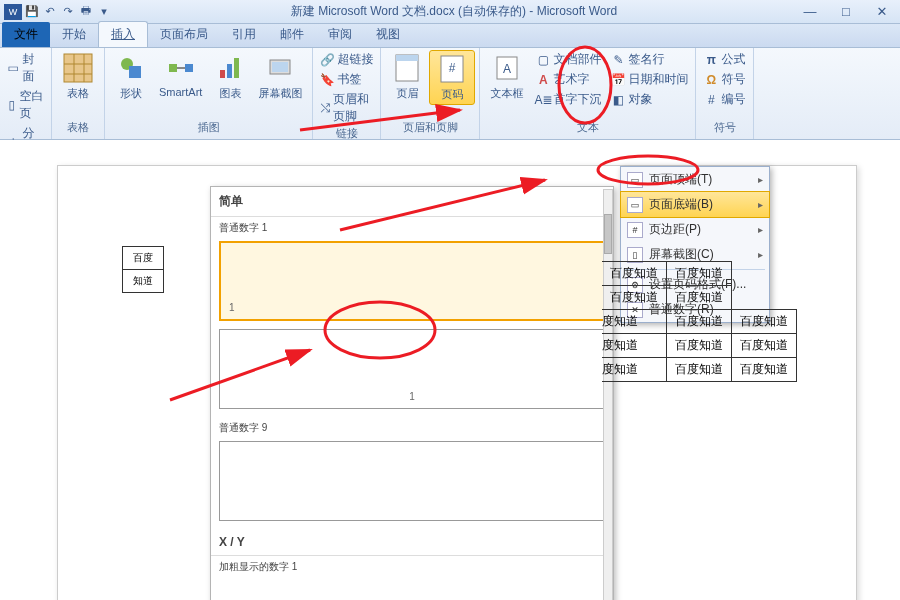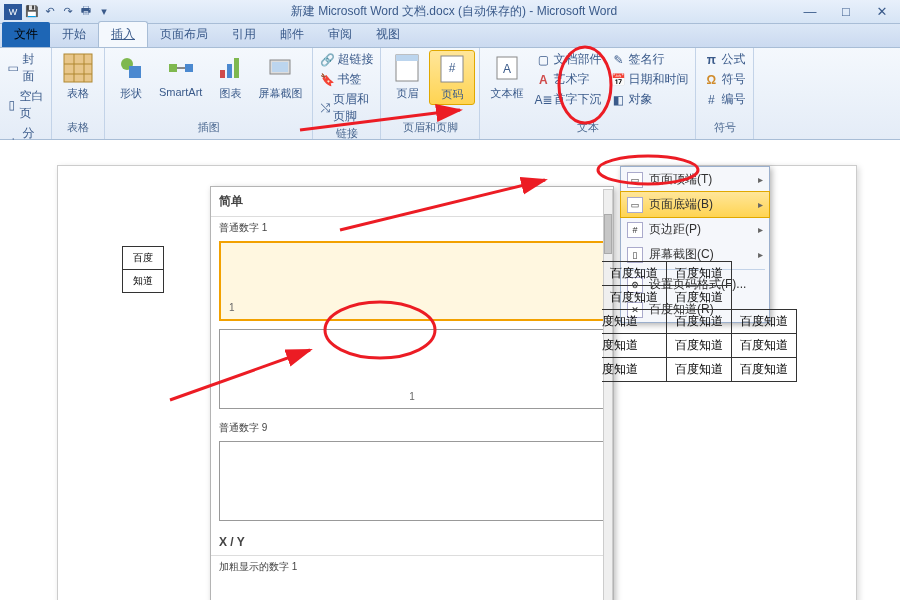--- a/index.html
+++ b/index.html
@@ -310,21 +310,21 @@
           <span>屏幕截图(C)</span>
           <span class="arr">▸</span>
         </div>
       <div class="menu-sep"></div>
       <div class="menu-item">
           <span class="mico">⚙</span>
           <span>设置页码格式(F)...</span>
         </div>
       <div class="menu-item">
           <span class="mico">✕</span>
-          <span>百度知道(R)</span>
+          <span>普通数字(R)</span>
         </div>
     </div>
 
     <table class="rtable">
       <tbody>
           <tr>
             <td style="border-left:none;">百度知道</td>
             <td>百度知道</td>
           </tr>
       <tr>

